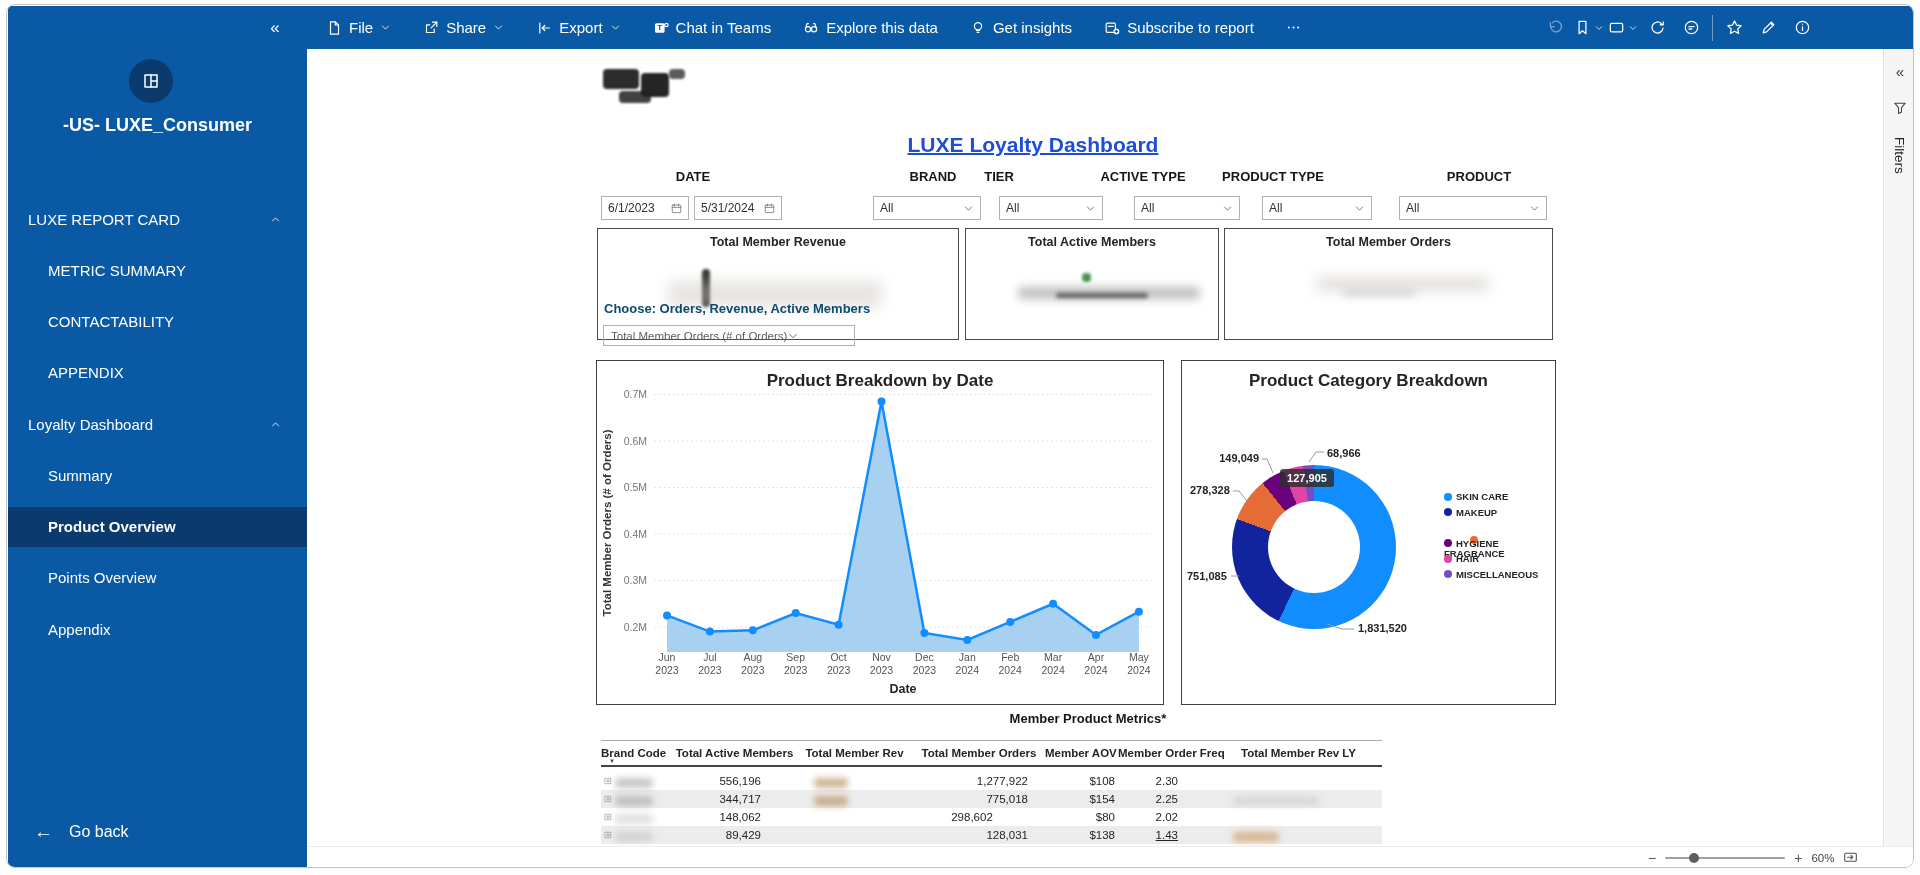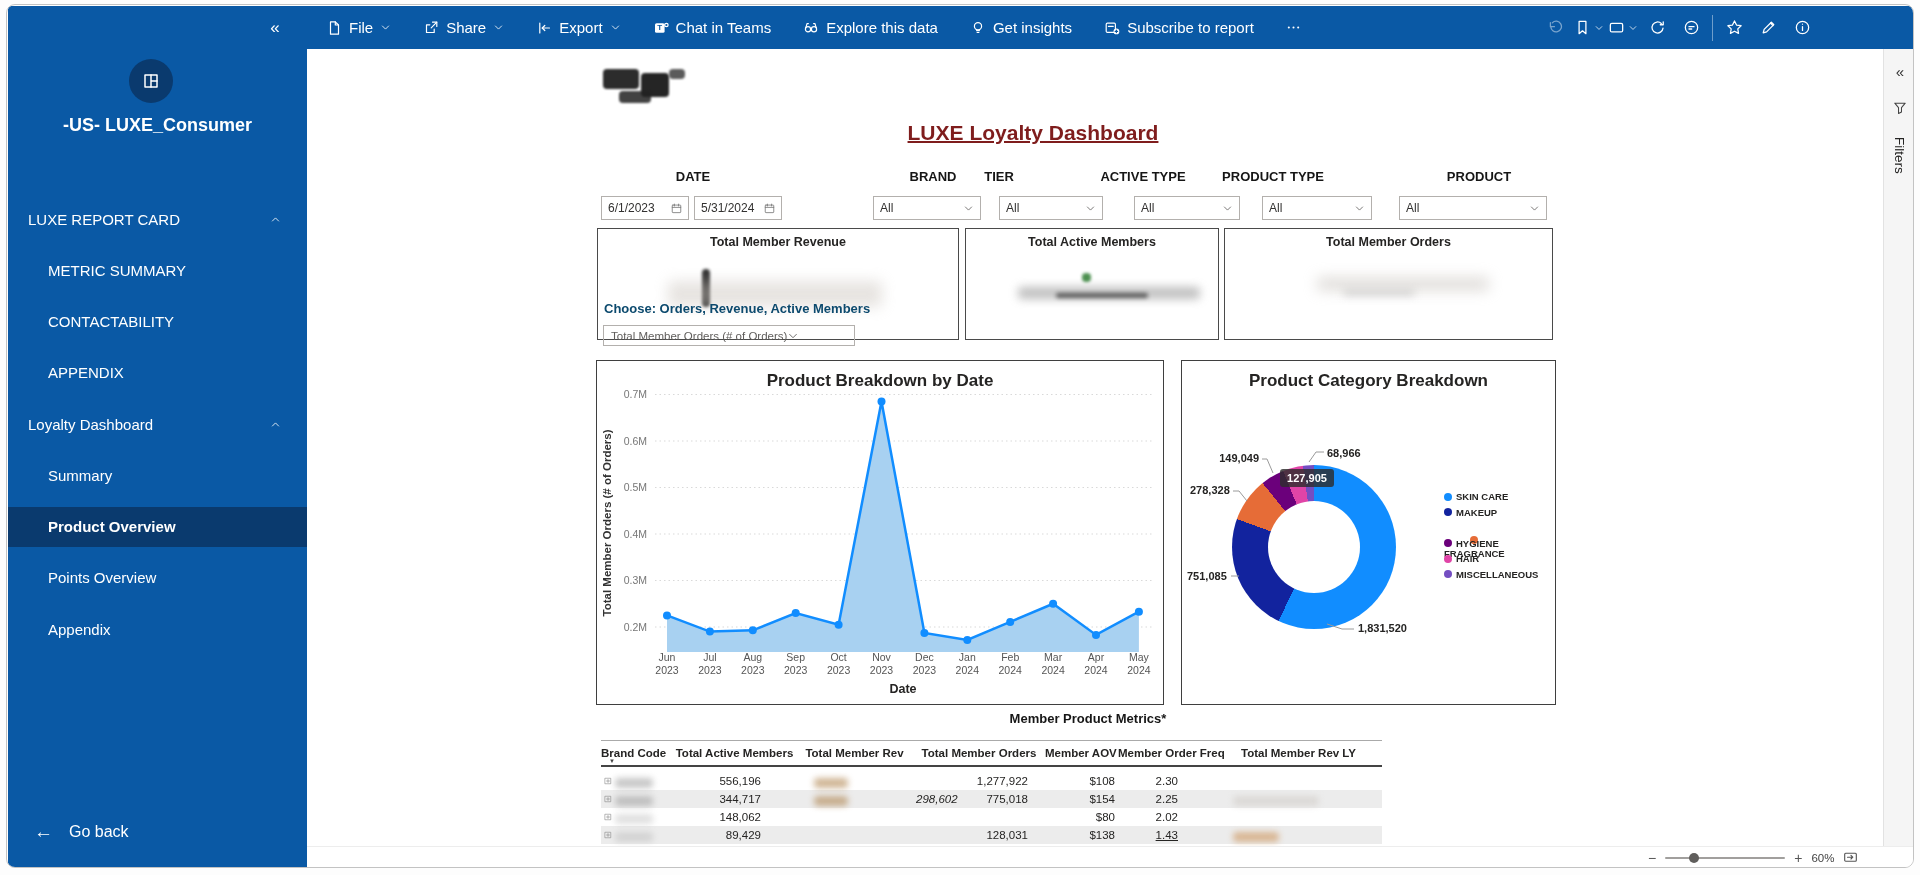--- a/index.html
+++ b/index.html
@@ -20,21 +20,21 @@
   
   .sidebar{position:absolute;left:7px;top:48px;width:299px;height:820px;background:#0a59a5;color:#fff;}
   .logo-circle{position:absolute;left:121px;top:10px;width:44px;height:44px;border-radius:50%;background:#0a3a6e;display:flex;align-items:center;justify-content:center;}
   .ws-title{position:absolute;left:0;top:64px;width:299px;text-align:center;font-size:18px;font-weight:bold;line-height:25px;}
   .nav-item{position:absolute;left:0;width:299px;height:40px;display:flex;align-items:center;font-size:15px;cursor:pointer;}
   .nav-item.sel{background:#0a3a6e;font-weight:bold;}
   .nav-chev{position:absolute;left:262px;}
   .goback{position:absolute;left:26px;top:772px;width:250px;display:flex;align-items:center;gap:16px;font-size:16px;cursor:pointer;}
   
   .canvas{position:absolute;left:306px;top:48px;width:1576px;height:797px;background:#fff;overflow:hidden;}
-  .rpt-title{position:absolute;left:852px;top:72px;width:360px;text-align:center;font-size:21px;font-weight:bold;color:#7f1d1d;text-decoration:underline;text-decoration-thickness:2px;}
+  .rpt-title{position:absolute;left:852px;top:84px;width:360px;text-align:center;font-size:21px;font-weight:bold;color:#1d4ed8;text-decoration:underline;text-decoration-thickness:2px;}
   .flt-label{position:absolute;top:120px;font-size:13px;font-weight:bold;color:#161616;text-align:center;}
   .flt-box{position:absolute;top:147px;height:24px;border:1px solid #b3b0ad;background:#fff;display:flex;align-items:center;font-size:12px;color:#323130;padding:0 6px;box-sizing:border-box;cursor:pointer;}
   .flt-box .val{flex:1;text-align:left;}
   .card{position:absolute;top:179px;height:112px;background:#fff;border:1px solid #4a4a4a;box-sizing:border-box;}
   .card-title{position:absolute;top:6px;left:0;width:100%;text-align:center;font-size:12.5px;font-weight:bold;color:#252423;}
   .smudge{position:absolute;border-radius:4px;}
   .choose-label{position:absolute;left:603px;top:300px;font-size:13px;font-weight:bold;color:#0c4a6e;}
   .choose-dd{position:absolute;left:602px;top:324px;width:252px;height:21px;border:1px solid #b3b0ad;display:flex;align-items:center;font-size:11.5px;color:#605e5c;padding:0 7px;box-sizing:border-box;cursor:pointer;}
   .panel{position:absolute;top:359px;height:345px;background:#fff;border:1px solid #3f3f3f;box-sizing:border-box;}
   .panel-title{position:absolute;top:10px;left:0;width:100%;text-align:center;font-size:17px;font-weight:bold;color:#252423;}
@@ -534,21 +534,21 @@
             <div class="td" style="left: 813px; top: 744px; width: 58px; text-align: right;">2.25</div>
             <div class="smudge" style="left: 926px; top: 747px; width: 86px; height: 10px; background: rgb(207, 202, 197); filter: blur(3px); opacity: 0.55;"></div>
             <div class="abs" style="left: 297px; top: 764px; color: rgb(136, 136, 136);">
               <svg width="8" height="8" viewBox="0 0 16 16" fill="none" stroke="currentColor" stroke-width="1.2" stroke-linecap="round" stroke-linejoin="round">
                 <rect x="2.5" y="2.5" width="11" height="11"></rect>
                 <path d="M5 8h6M8 5v6"></path>
               </svg>
             </div>
             <div class="smudge" style="left: 308px; top: 765px; width: 38px; height: 10px; background: rgb(154, 154, 154); filter: blur(3px); opacity: 0.3;"></div>
             <div class="td" style="left: 366px; top: 762px; width: 88px; text-align: right;">148,062</div>
-            <div class="td" style="left: 609px; top: 744px; width: 112px; text-align: left; font-style: italic;">298,602</div>
+            <div class="td" style="left: 609px; top: 762px; width: 112px; text-align: center;">298,602</div>
             <div class="td" style="left: 726px; top: 762px; width: 82px; text-align: right;">$80</div>
             <div class="td" style="left: 813px; top: 762px; width: 58px; text-align: right;">2.02</div>
             <div class="abs" style="left: 297px; top: 782px; color: rgb(136, 136, 136);">
               <svg width="8" height="8" viewBox="0 0 16 16" fill="none" stroke="currentColor" stroke-width="1.2" stroke-linecap="round" stroke-linejoin="round">
                 <rect x="2.5" y="2.5" width="11" height="11"></rect>
                 <path d="M5 8h6M8 5v6"></path>
               </svg>
             </div>
             <div class="smudge" style="left: 308px; top: 783px; width: 38px; height: 10px; background: rgb(154, 154, 154); filter: blur(3px); opacity: 0.3;"></div>
             <div class="td" style="left: 366px; top: 780px; width: 88px; text-align: right;">89,429</div>

